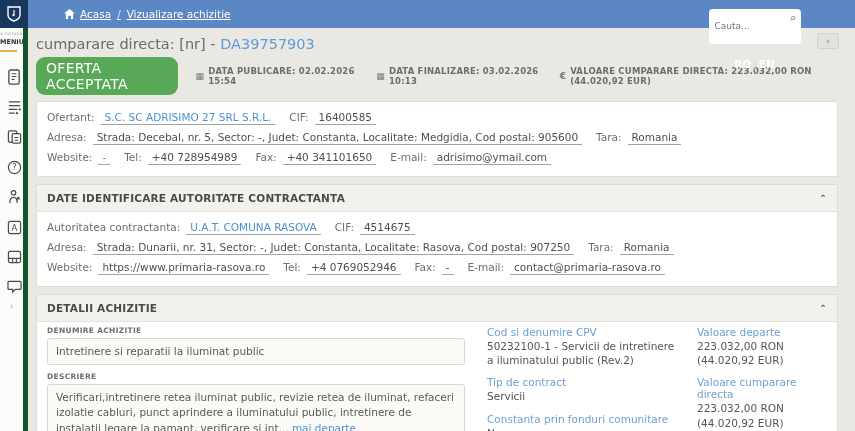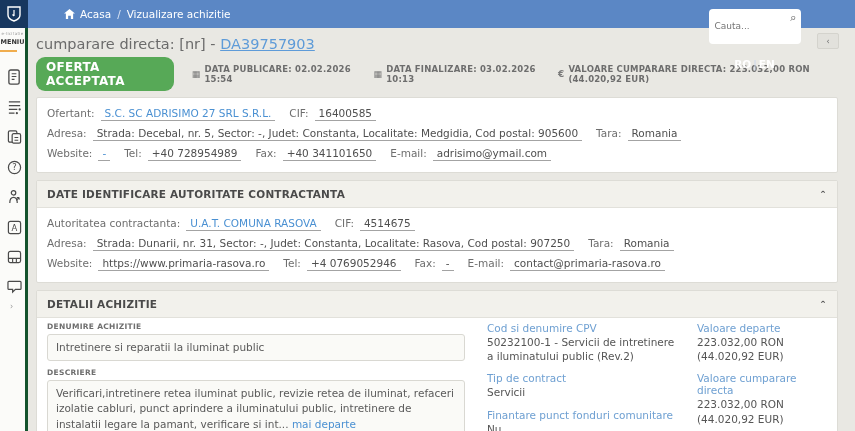--- a/index.html
+++ b/index.html
@@ -3,47 +3,47 @@
 <meta charset="utf-8">
 <style>
   * { margin:0; padding:0; box-sizing:border-box; }
   html,body { width:855px; height:431px; overflow:hidden; }
   body { font-family:"DejaVu Sans","Liberation Sans",sans-serif; background:#e9e8e3; color:#5a5a5a; position:relative; }
 
   
   .navbar { position:absolute; top:0; left:0; width:855px; height:28px; background:#5b87c5; display:flex; align-items:center; z-index:20; }
   .logo { width:28px; height:28px; background:#17375f; display:flex; align-items:center; justify-content:center; flex-shrink:0; }
   .logo svg { display:block; }
-  .breadcrumb { display:flex; align-items:center; gap:6px; margin-left:36px; color:#ffffff; font-size:10.5px; }
+  .breadcrumb { display:flex; align-items:center; gap:6px; margin-left:36px; color:#ffffff; font-size:10.5px;text-decoration:underline; }
   .breadcrumb .crumb-link { color:#fff; text-decoration:none; cursor:pointer; display:flex; align-items:center; gap:5px; }
   .breadcrumb .sep { color:#dce6f4; }
   .nav-right { margin-left:auto; display:flex; align-items:center; gap:14px; padding-right:12px;flex-direction:column; }
   .nav-action { display:flex; align-items:center; gap:4px; color:#ffffff; font-size:9.5px; font-weight:bold; cursor:pointer; letter-spacing:.2px; }
   .search-wrap { position:relative; }
   .search-input { width:92px; height:35px; border:none; border-radius:4px; font-size:9px; padding:0 18px 0 6px; color:#666; background:#fff; font-family:inherit; }
   .search-icon { position:absolute; right:4px; top:2px; font-size:11px; color:#555; cursor:pointer; line-height:13px; }
   .lang { color:#fff; font-size:10.5px; font-weight:bold; }
   .lang .bar { color:#cdd9ec; font-weight:normal; margin:0 2px; }
 
   
-  .sidebar { position:absolute; top:28px; left:0; width:28px; height:403px; background:#fbfbf9; border-right:3px solid #14532d; z-index:10; }
+  .sidebar { position:absolute; top:28px; left:0; width:28px; height:403px; background:#fbfbf9; border-right:5px solid #14532d; z-index:10; }
   .sidebar-brand { font-size:4px; color:#999; text-align:center; padding-top:3px; letter-spacing:.3px; }
   .sidebar-menu-label { font-size:6.5px; font-weight:bold; color:#333; text-align:center; padding:2px 0 4px; }
   .sidebar-accent { height:2px; width:17px; background:#f0ad4e; margin-bottom:10px; }
   .side-icon { width:28px; height:30px; display:flex; align-items:center; justify-content:center; cursor:pointer; color:#4a4a4a; }
   .side-icon svg { display:block; }
   .side-chevron { font-size:8px; color:#999; padding-left:10px; cursor:pointer; }
 
   
   .main { position:absolute; top:28px; left:28px; width:819px; height:403px; overflow:hidden; }
   .title-block { padding:8px 0 6px 8px; }
   .page-title { font-size:14.5px; color:#6b6b6b; }
-  .page-title .title-id { color:#5e9bd8; cursor:pointer;text-decoration:underline; }
+  .page-title .title-id { color:#5e9bd8; cursor:pointer; }
   .title-meta { display:flex; align-items:center; gap:18px; margin-top:5px; }
-  .status-badge { background:#57a957; color:#fff; font-size:12px; font-weight:bold; padding:3px 10px; border-radius:9px; letter-spacing:.3px; }
+  .status-badge { background:#57a957; color:#fff; font-size:14px; font-weight:normal; padding:3px 10px; border-radius:9px; letter-spacing:.3px; }
   .meta-item { display:flex; align-items:center; gap:4px; font-size:8.5px; font-weight:bold; color:#6d6d6d; letter-spacing:.2px; }
   .meta-item .glyph { color:#7a7a7a; font-size:9px; }
   .back-btn { position:absolute; top:5px; right:8px; width:22px; height:16px; background:#e2e1dc; border:1px solid #d4d3cd; border-radius:2px; color:#777; font-size:9px; text-align:center; line-height:14px; cursor:pointer; }
 
   
   .card { background:#ffffff; border:1px solid #dddcd6; border-radius:2px; margin:0 9px 7px 8px; }
   .card-header { background:#f2f1ec; border-bottom:1px solid #e2e1db; padding:7px 10px; font-size:10.5px; font-weight:bold; color:#4a4a4a; display:flex; align-items:center; letter-spacing:.2px; }
   .card-header .collapse { margin-left:auto; color:#555; font-size:9px; cursor:pointer; line-height:8px; }
   .card-body { padding:6px 10px 8px;border-radius:27px; }
 
@@ -266,21 +266,21 @@
       <div class="col-info">
         <div class="kv">
           <div class="kv-label">Cod si denumire CPV</div>
           <div class="kv-value">50232100-1 - Servicii de intretinere a iluminatului public (Rev.2)</div>
         </div>
         <div class="kv">
           <div class="kv-label">Tip de contract</div>
           <div class="kv-value">Servicii</div>
         </div>
         <div class="kv">
-          <div class="kv-label">Finantare punct fonduri comunitare</div>
+          <div class="kv-label">Constanta prin fonduri comunitare</div>
           <div class="kv-value">Nu</div>
         </div>
       </div>
       <div class="col-vals">
         <div class="kv">
           <div class="kv-label">Valoare departe</div>
           <div class="kv-value">223.032,00  RON (44.020,92  EUR)</div>
         </div>
         <div class="kv">
           <div class="kv-label">Valoare cumparare directa</div>

